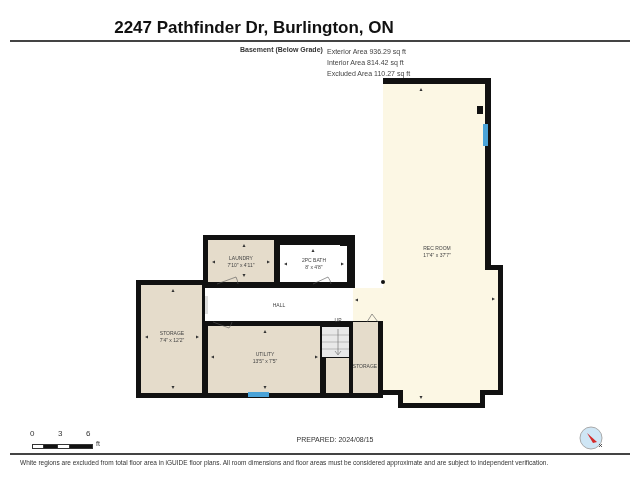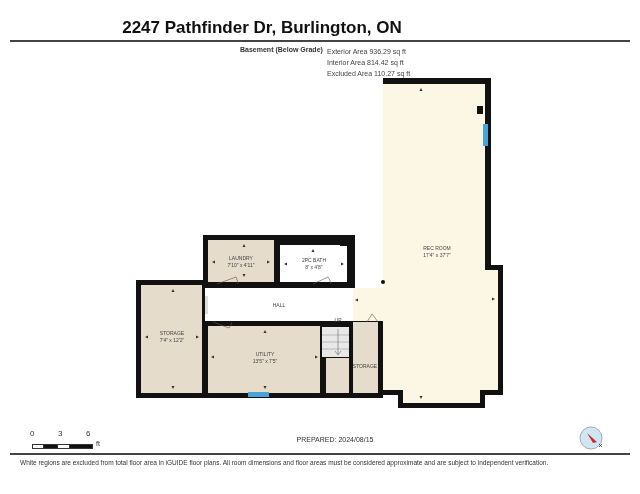--- a/index.html
+++ b/index.html
@@ -1,17 +1,17 @@
 <!DOCTYPE html>
 <html><head>
 <meta charset="utf-8">
 <style>
   html, body { margin: 0; padding: 0; background: #ffffff; }
   body { width: 640px; height: 494px; position: relative; overflow: hidden; font-family: "Liberation Sans", sans-serif; color: #222; }
-  .title { position: absolute; left: 8px; top: 18px; width: 508px; text-align: center; font-size: 17px; font-weight: bold; color: #111; }
+  .title { position: absolute; left: 0; top: 18px; width: 508px; text-align: center; font-size: 17px; font-weight: bold; color: #111; }
   .rule { position: absolute; left: 10px; width: 620px; height: 2px; background: #444; }
   .rule.top { top: 40px; }
   .rule.bottom { top: 453px; }
   .level-label { position: absolute; left: 240px; top: 46px; font-size: 7px; font-weight: bold; color: #333; }
   .areas { position: absolute; left: 327px; top: 46px; font-size: 7px; color: #444; line-height: 11px; }
   .plan { position: absolute; left: 0; top: 0; }
   .room-label { position: absolute; font-size: 5px; color: #444; text-align: center; line-height: 7px; white-space: nowrap; transform: translate(-50%, -50%); }
   .scale { position: absolute; left: 30px; top: 430px; }
   .scale-num { position: absolute; top: -1px; font-size: 8px; color: #333; }
   .scale-bar { position: absolute; top: 14px; height: 3px; border: 1px solid #333; }

